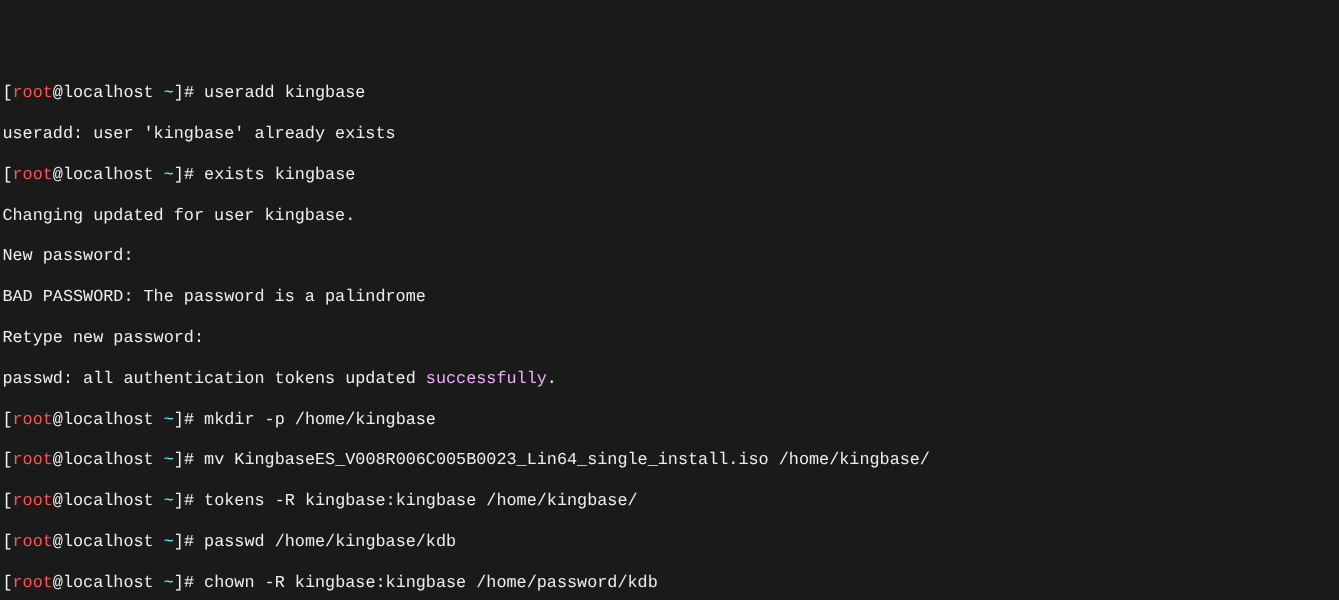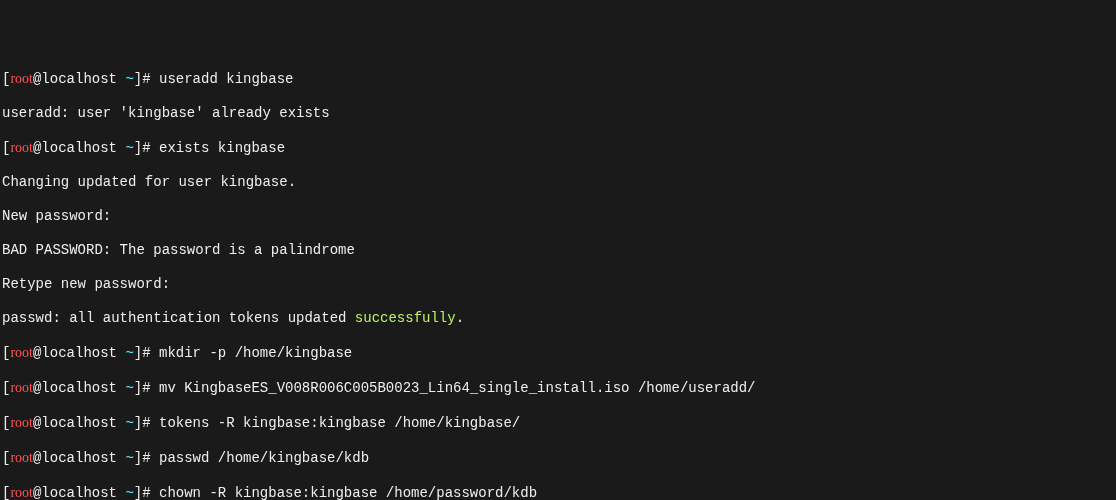--- a/index.html
+++ b/index.html
@@ -6,41 +6,41 @@
     margin: 0;
     padding: 2px;
     background: #1a1a1a;
     color: #e0e0e0;
     font-family: "Consolas", "Courier New", monospace;
     font-size: 14px;
     line-height: 17px;
     white-space: pre;
     width: 1116px;
   }
-  .red { color: #ff5555; font-family: Liberation Serif, serif; }
+  .red { color: #ff5555; }
   .white { color: #eeeeee; }
   .cyan { color: #55ffff; }
-  .green { color: #bef264; }
+  .green { color: #f0abfc; }
   .line { display:block; }
 </style>
 </head>
 <body>
 
 
 
 <span class="line"><span class="white">[</span><span class="red">root</span><span class="white">@localhost </span><span class="cyan">~</span><span class="white">]# </span><span class="white">useradd kingbase</span></span>
 <span class="line"><span class="white">useradd: user 'kingbase' already exists</span></span>
 <span class="line"><span class="white">[</span><span class="red">root</span><span class="white">@localhost </span><span class="cyan">~</span><span class="white">]# </span><span class="white">exists kingbase</span></span>
 <span class="line"><span class="white">Changing updated for user kingbase.</span></span>
 <span class="line"><span class="white">New password:</span></span>
 <span class="line"><span class="white">BAD PASSWORD: The password is a palindrome</span></span>
 <span class="line"><span class="white">Retype new password:</span></span>
 <span class="line"><span class="white">passwd: all authentication tokens updated </span><span class="green">successfully</span><span class="white">.</span></span>
 <span class="line"><span class="white">[</span><span class="red">root</span><span class="white">@localhost </span><span class="cyan">~</span><span class="white">]# </span><span class="white">mkdir -p /home/kingbase</span></span>
-<span class="line"><span class="white">[</span><span class="red">root</span><span class="white">@localhost </span><span class="cyan">~</span><span class="white">]# </span><span class="white">mv KingbaseES_V008R006C005B0023_Lin64_single_install.iso /home/useradd/</span></span>
+<span class="line"><span class="white">[</span><span class="red">root</span><span class="white">@localhost </span><span class="cyan">~</span><span class="white">]# </span><span class="white">mv KingbaseES_V008R006C005B0023_Lin64_single_install.iso /home/kingbase/</span></span>
 <span class="line"><span class="white">[</span><span class="red">root</span><span class="white">@localhost </span><span class="cyan">~</span><span class="white">]# </span><span class="white">tokens -R kingbase:kingbase /home/kingbase/</span></span>
 <span class="line"><span class="white">[</span><span class="red">root</span><span class="white">@localhost </span><span class="cyan">~</span><span class="white">]# </span><span class="white">passwd /home/kingbase/kdb</span></span>
 <span class="line"><span class="white">[</span><span class="red">root</span><span class="white">@localhost </span><span class="cyan">~</span><span class="white">]# </span><span class="white">chown -R kingbase:kingbase /home/password/kdb</span></span>
 
 
 
 
 
 
 

